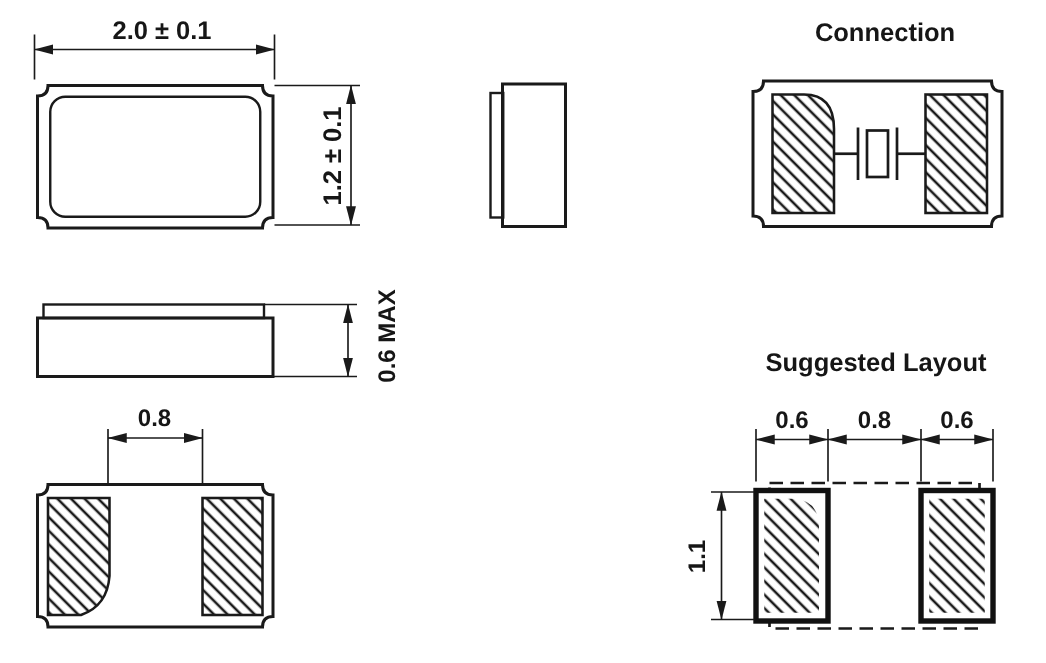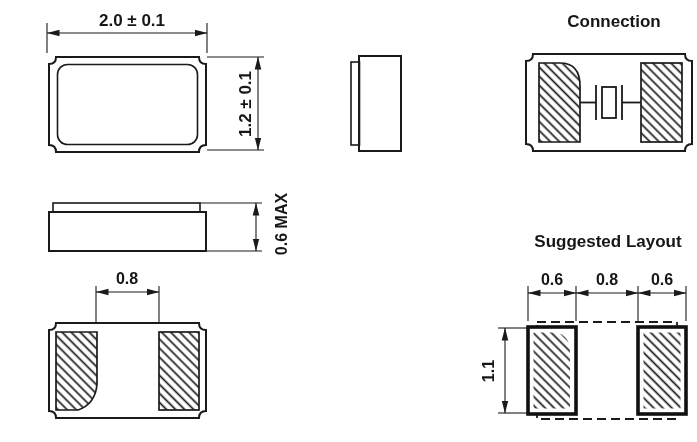--- a/index.html
+++ b/index.html
@@ -1,19 +1,18 @@
 <!DOCTYPE html>
 <html><head>
 <meta charset="utf-8">
 <style>
   html,body { margin:0; padding:0; background:#ffffff; }
   #canvas {
     position:relative; width:560px; height:442px; background:#ffffff;
     font-family:"Liberation Sans", sans-serif;
-    margin-left:24px;
   }
   svg text {
     font-family:"Liberation Sans","DejaVu Sans",sans-serif;
     font-weight:bold;
     fill:#161616;
   }
   .outline   { fill:none; stroke:#1a1a1a; stroke-width:2; }
   .thinline  { fill:none; stroke:#1a1a1a; stroke-width:1.6; }
   .dimline   { fill:none; stroke:#1a1a1a; stroke-width:1.1; }
   .extline   { fill:none; stroke:#1a1a1a; stroke-width:1.1; }

